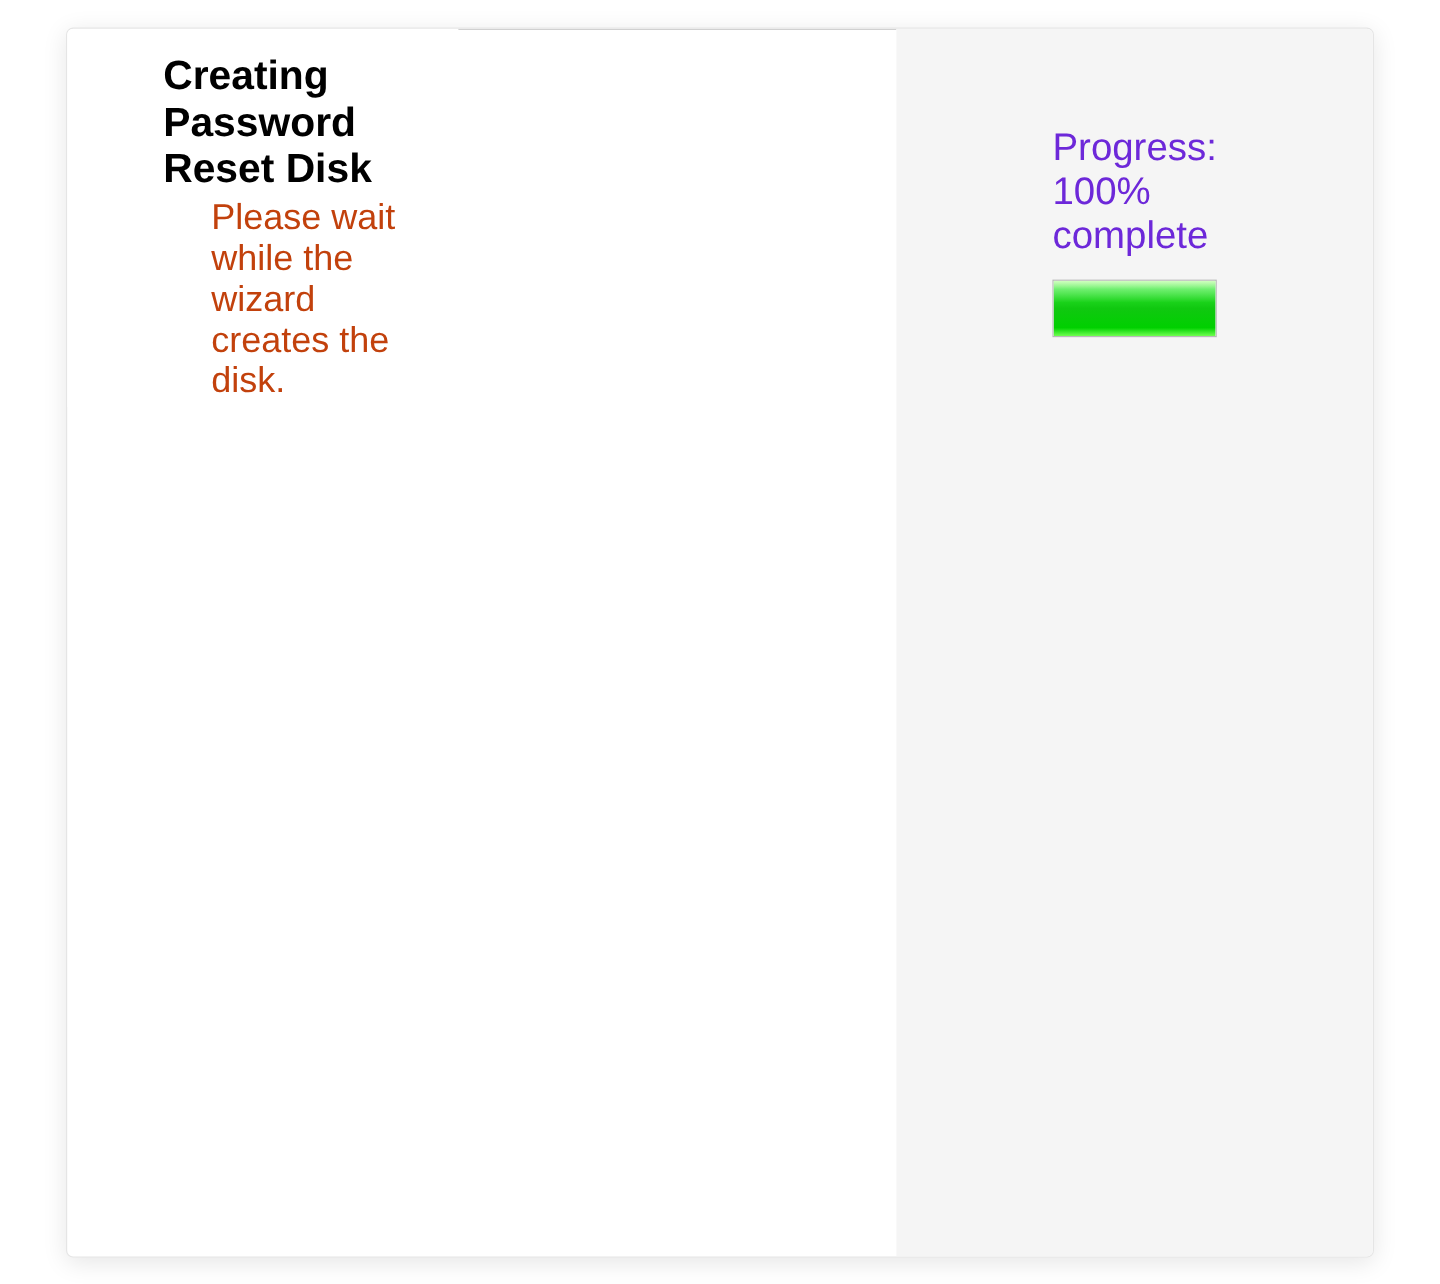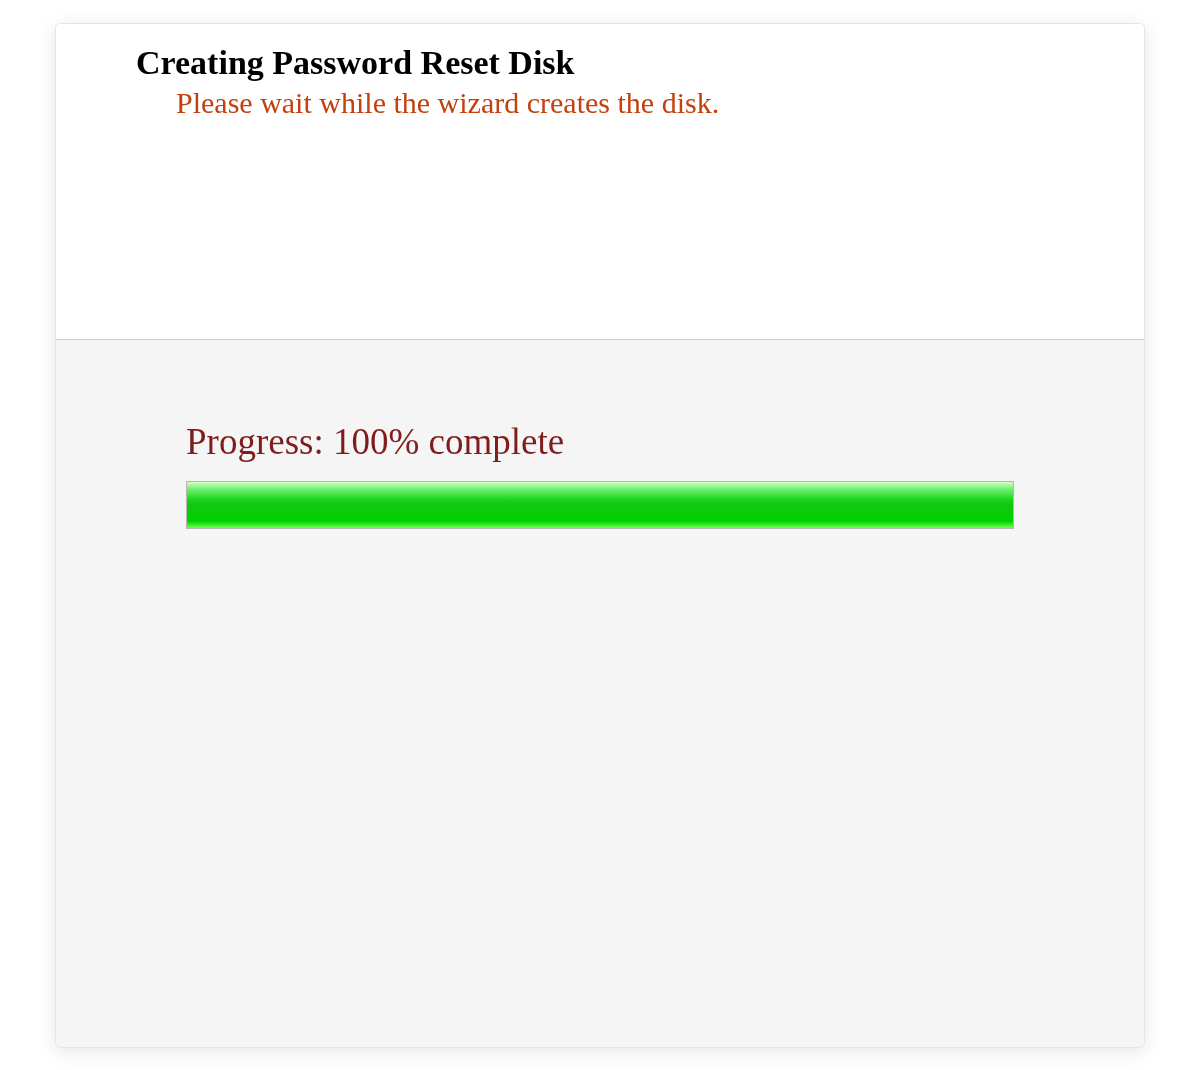--- a/index.html
+++ b/index.html
@@ -17,24 +17,23 @@
       justify-content: center;
     }
     .wizard-dialog {
       width: 1090px;
       height: 1025px;
       background: #ffffff;
       border: 1px solid #e5e5e5;
       border-radius: 6px;
       box-shadow: 0 4px 20px rgba(0,0,0,0.1);
       display: flex;
-      flex-direction: column;
+      flex-direction: row;
       position: relative;
       overflow: hidden;
-      font-family: Liberation Serif, serif;
     }
     .header {
       padding: 20px 50px 20px 50px;
       background: #ffffff;
       height: 315px;
     }
     .header-title {
       font-size: 34px;
       font-weight: bold;
       color: #000;
@@ -50,22 +49,22 @@
       height: 1px;
       background: #d0d0d0;
       width: 100%;
     }
     .content {
       flex: 1;
       background: #f5f5f5;
       padding: 80px 130px 40px 130px;
     }
     .progress-label {
-      font-size: 37px;
-      color: #7f1d1d;
+      font-size: 32px;
+      color: #6d28d9;
       margin-bottom: 18px;
     }
     .progress-bar-container {
       width: 100%;
       height: 48px;
       border: 1px solid #b8b8b8;
       background: #ffffff;
       position: relative;
       overflow: hidden;
     }

